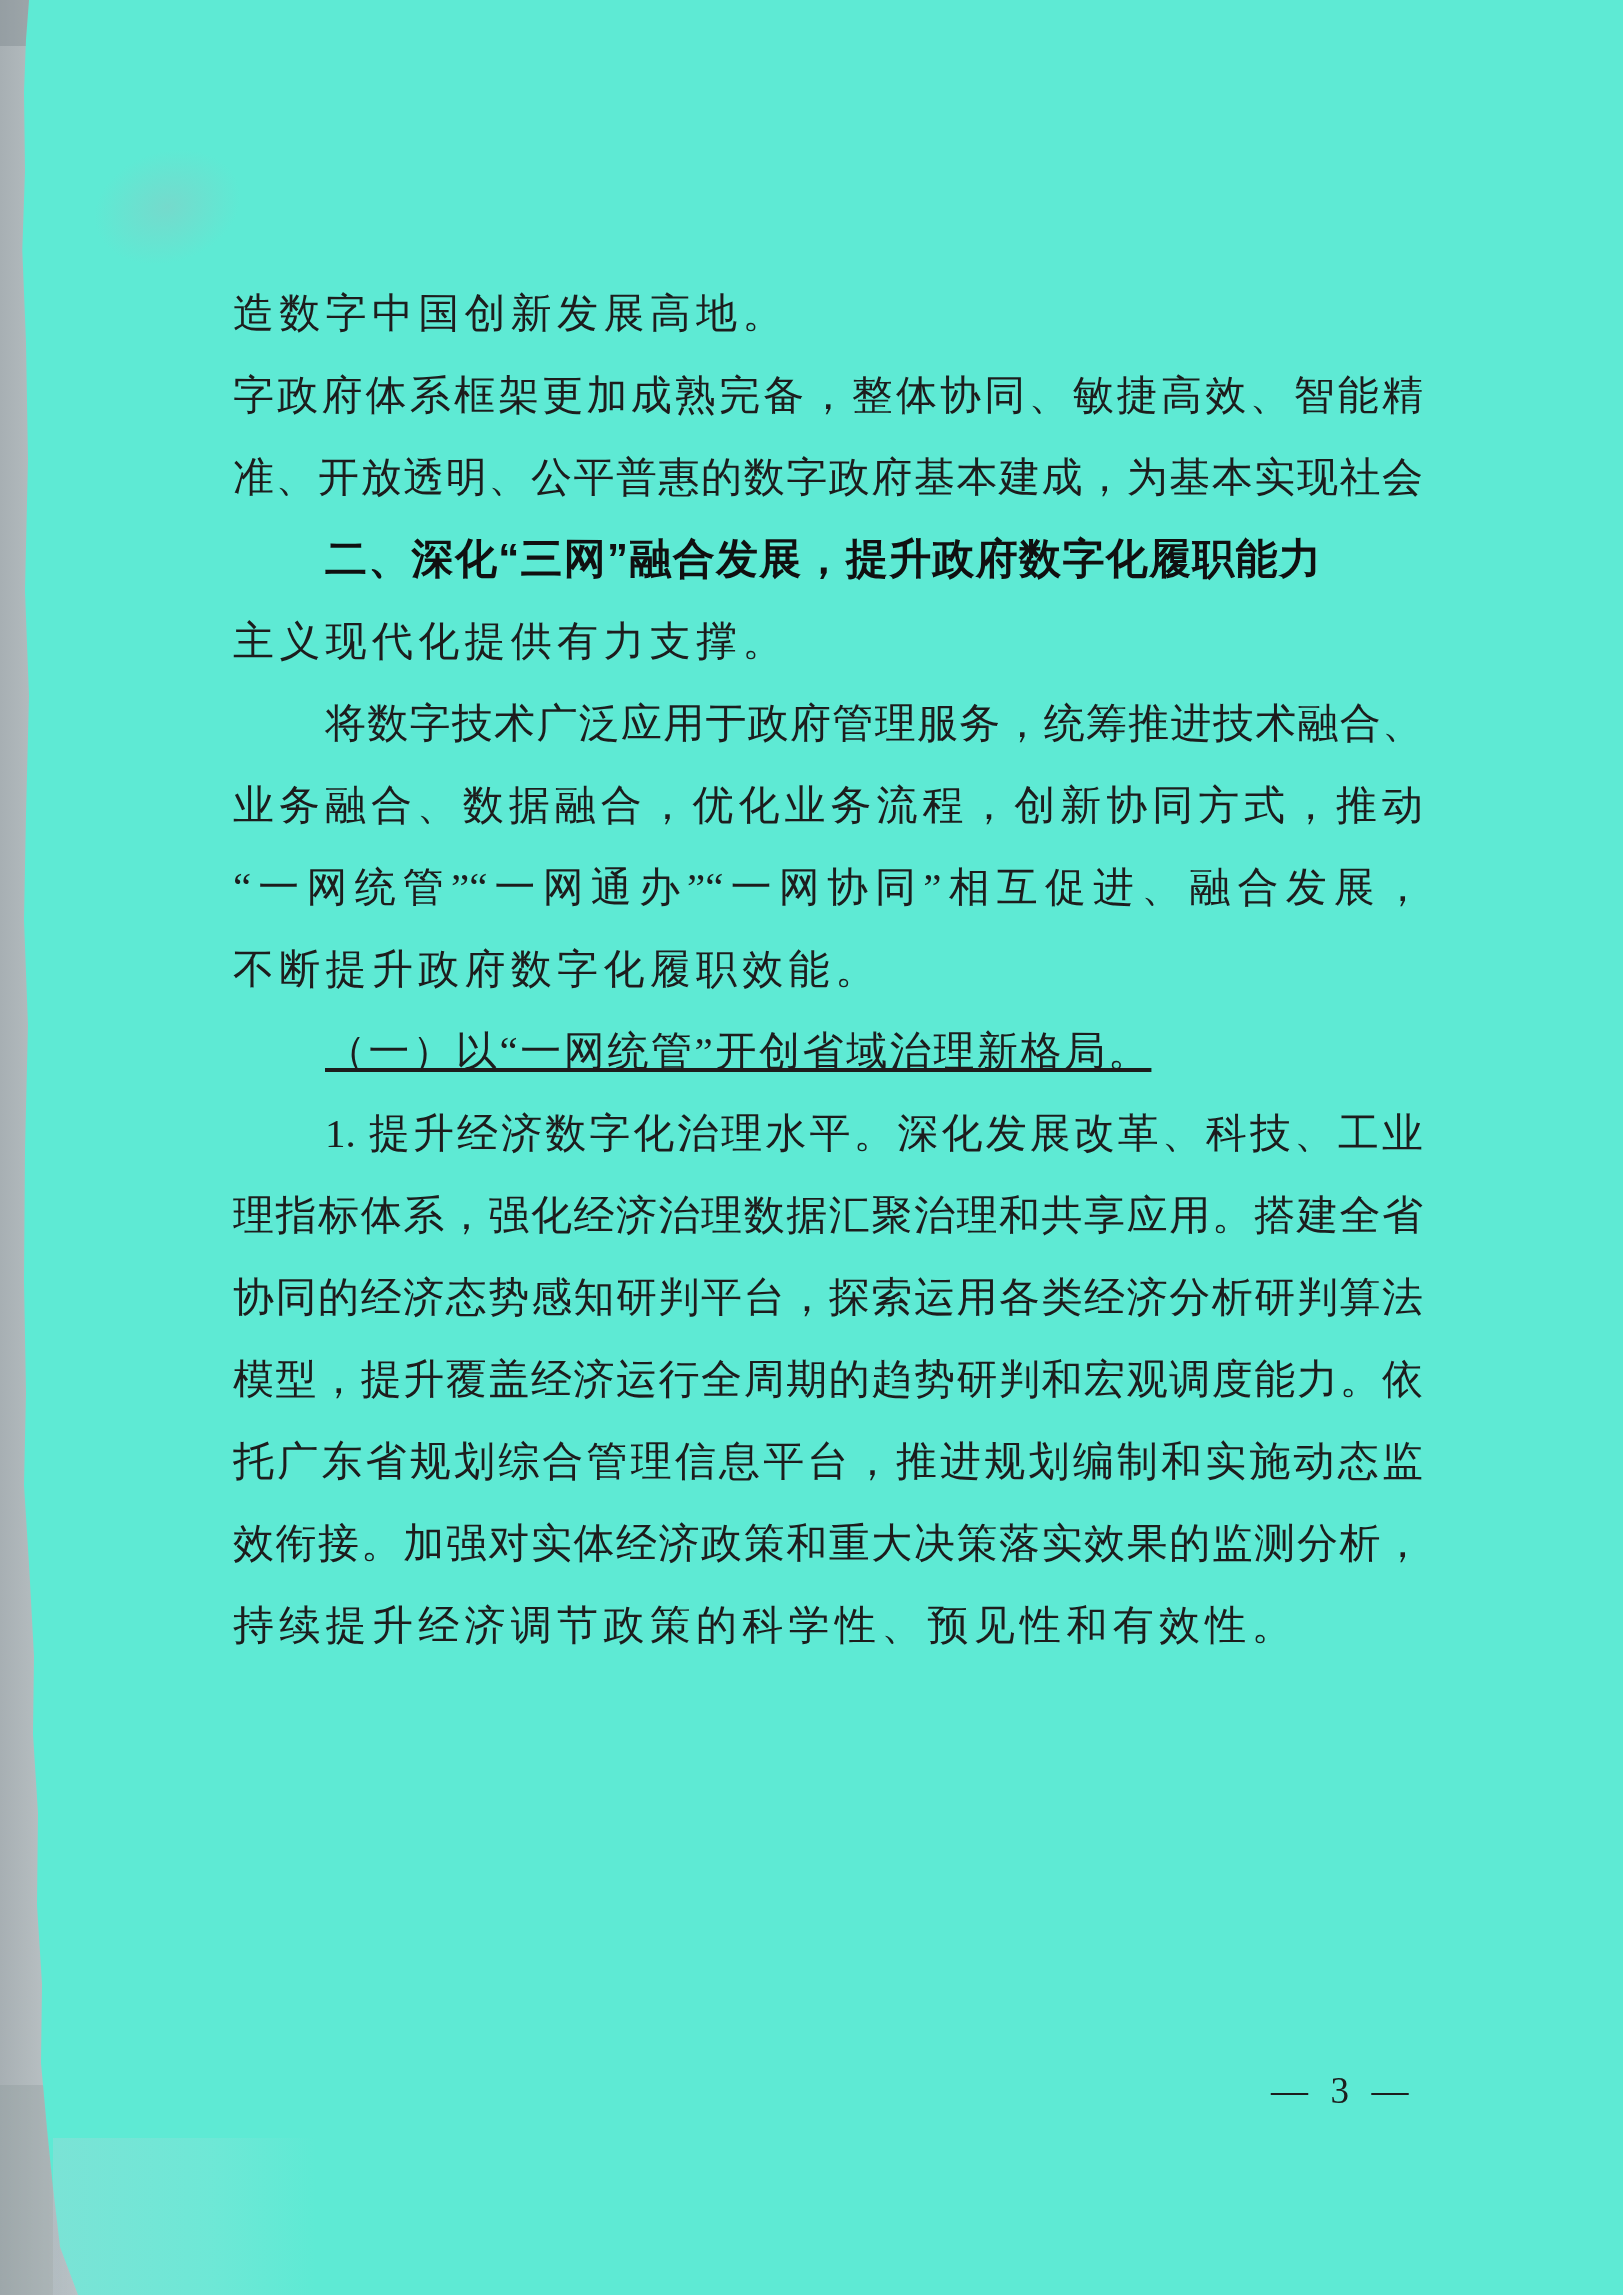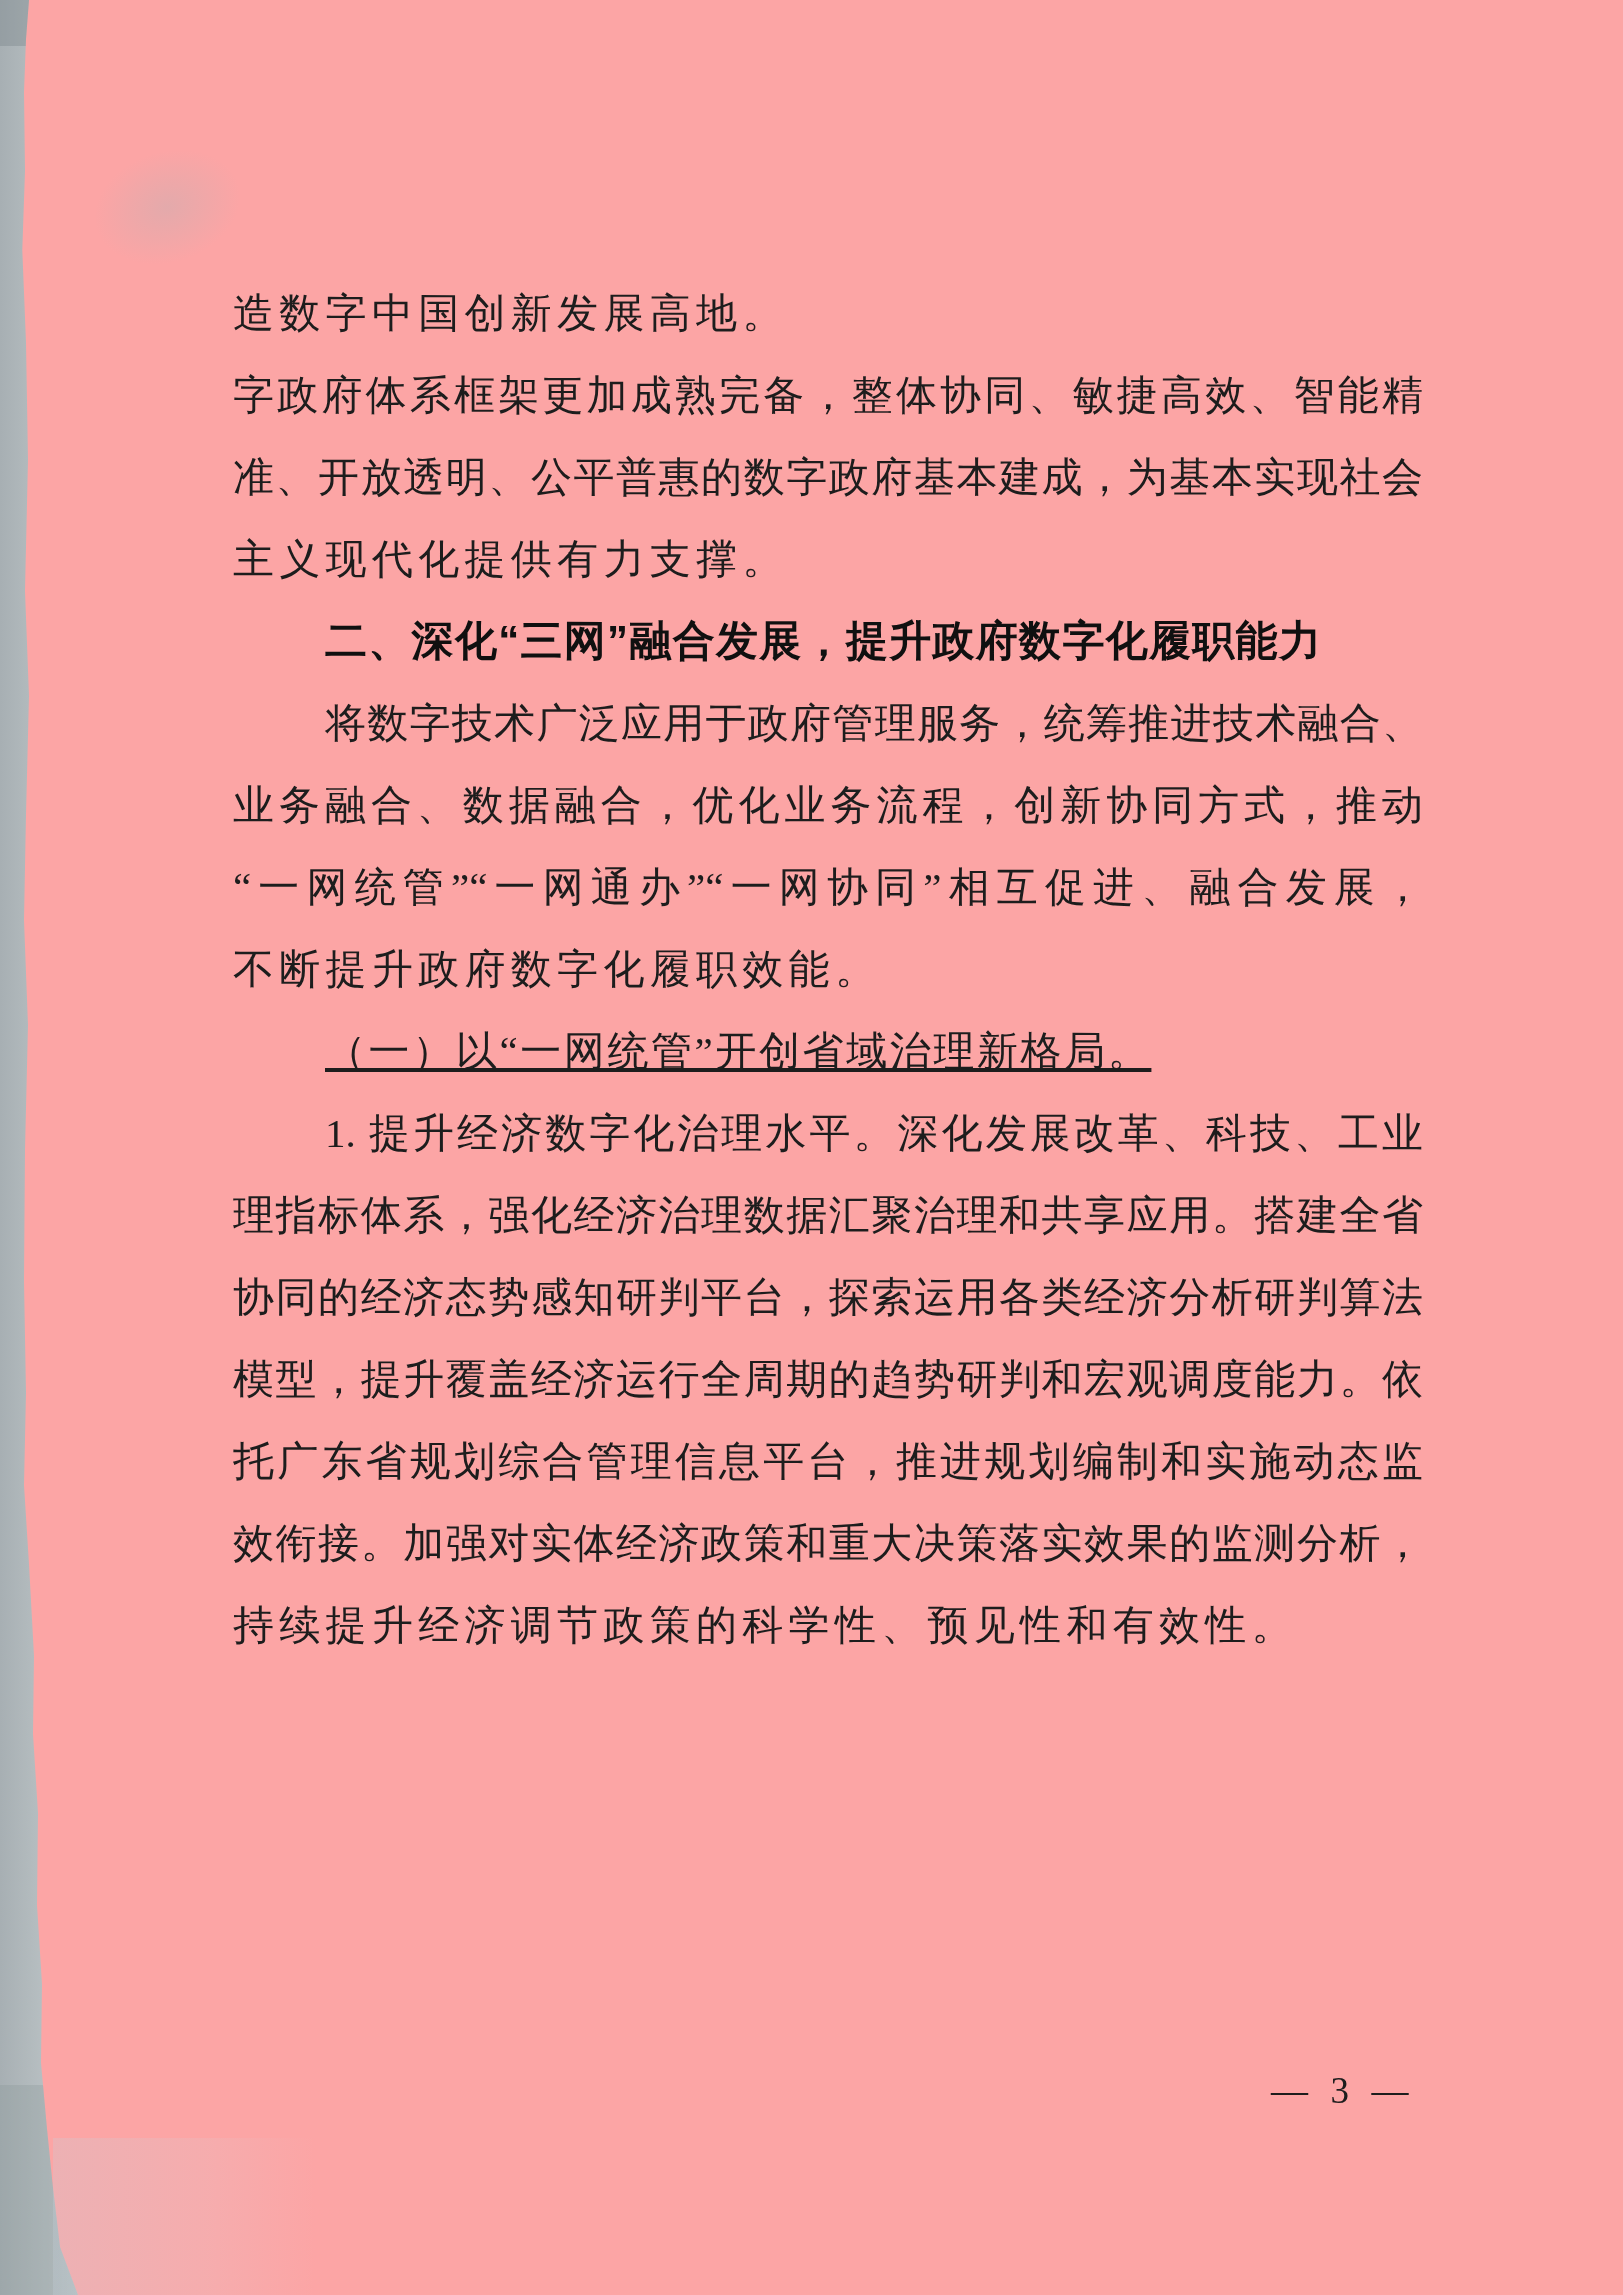--- a/index.html
+++ b/index.html
@@ -1,20 +1,20 @@
 <!DOCTYPE html>
 <html lang="zh" style="font-size:10.5px"><head>
 <meta charset="utf-8">
 <style>
   html, body { margin: 0; padding: 0; background: #e9e9e9; }
   .page {
     position: relative;
     width: 1623px;
     height: 2295px;
-    background: #fca5a5;
+    background: #5eead4;
     overflow: hidden;
     font-family: "Liberation Serif", "DejaVu Serif", serif;
     color: #1d1d1d;
   }
 
   
   .scan-band {
     position: absolute;
     left: 0; top: 0;
     width: 85px; height: 2295px;
@@ -97,22 +97,22 @@
     <div class="band-cap"></div>
     <div class="band-foot"></div>
   </div>
   <div class="smudge-top"></div>
   <div class="smudge-bottom"></div>
 
   <div class="text-block">
     <div class="line">造数字中国创新发展高地。</div>
     <div class="line justify">字政府体系框架更加成熟完备，整体协同、敏捷高效、智能精</div>
     <div class="line justify">准、开放透明、公平普惠的数字政府基本建成，为基本实现社会</div>
+    <div class="line heading indent">二、深化“三网”融合发展，提升政府数字化履职能力</div>
     <div class="line">主义现代化提供有力支撑。</div>
-    <div class="line heading indent">二、深化“三网”融合发展，提升政府数字化履职能力</div>
     <div class="line indent justify">将数字技术广泛应用于政府管理服务，统筹推进技术融合、</div>
     <div class="line justify">业务融合、数据融合，优化业务流程，创新协同方式，推动</div>
     <div class="line justify">“一网统管”“一网通办”“一网协同”相互促进、融合发展，</div>
     <div class="line">不断提升政府数字化履职效能。</div>
     <div class="line kai indent">（一）以“一网统管”开创省域治理新格局。</div>
     <div class="line indent justify">
       <span class="kai">1. 提升经济数字化治理水平。</span><span>深化发展改革、科技、工业</span>
     </div>
     <div class="line justify">理指标体系，强化经济治理数据汇聚治理和共享应用。搭建全省</div>
     <div class="line justify">协同的经济态势感知研判平台，探索运用各类经济分析研判算法</div>

